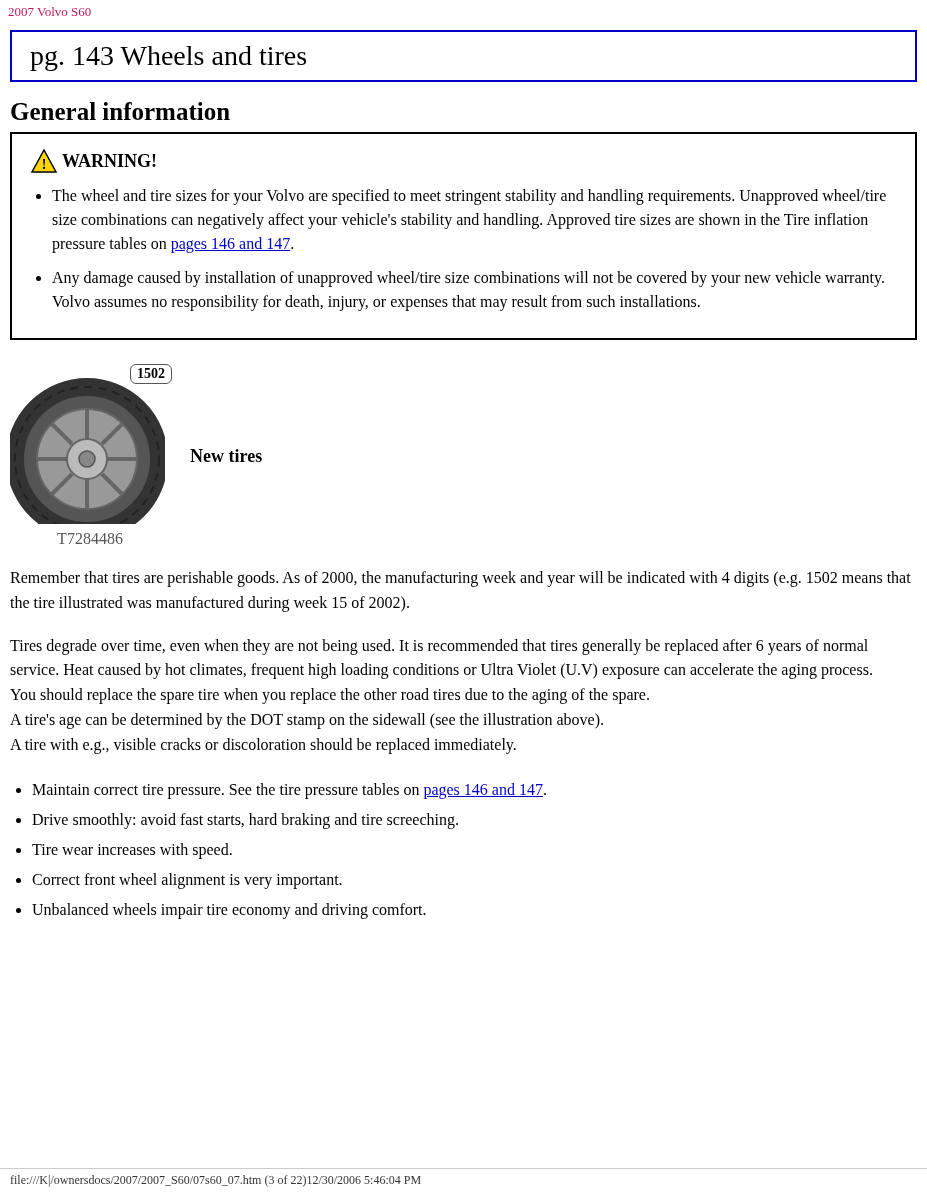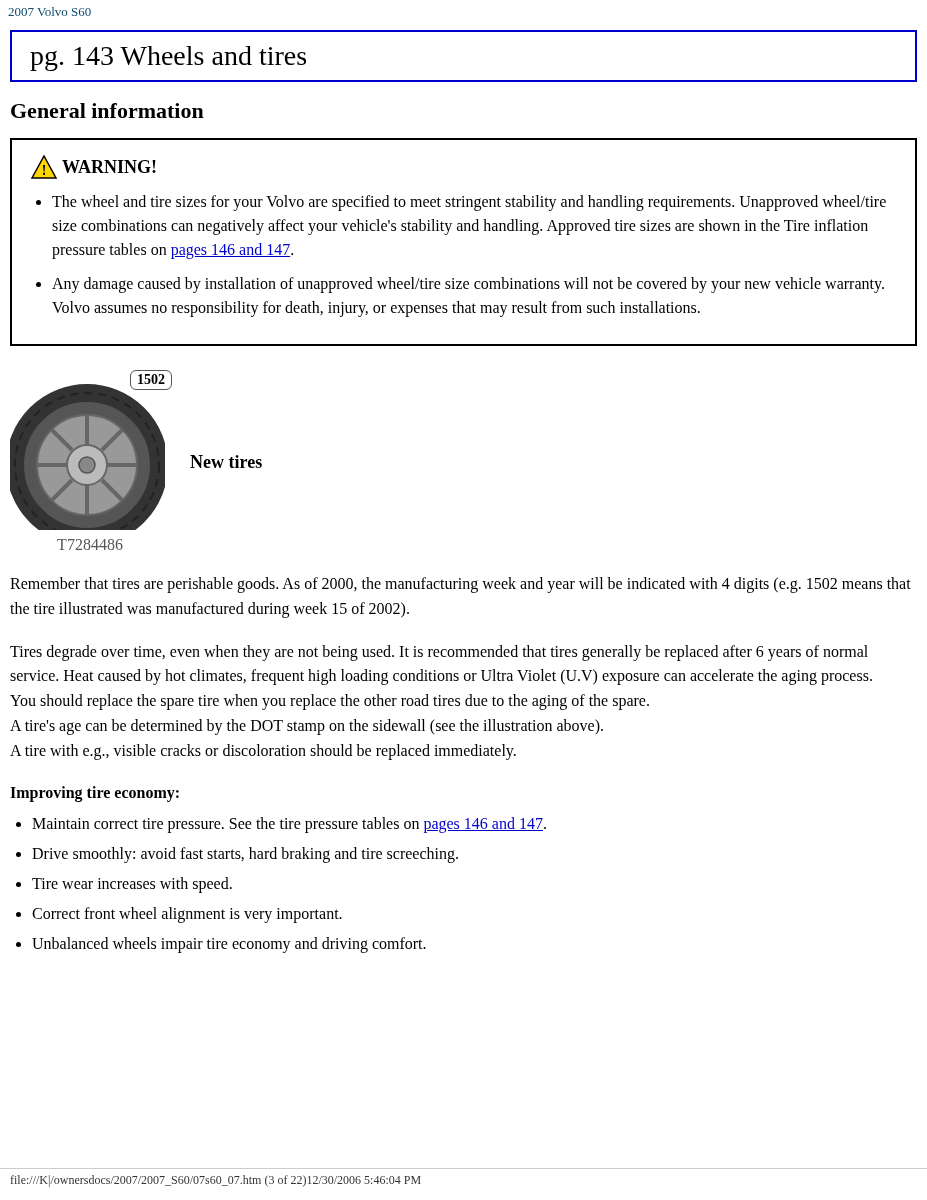--- a/index.html
+++ b/index.html
@@ -8,39 +8,39 @@
       font-size: 16px;
       background: #fff;
       color: #000;
       width: 927px;
       min-height: 1200px;
       position: relative;
     }
     #top-bar {
       font-size: 13px;
       padding: 4px 8px;
-      color: #0c4a6e;
+      color: #be185d;
     }
     #page-title-box {
       border: 2px solid #0000cc;
       margin: 6px 10px;
       padding: 8px 18px;
     }
     #page-title-box h1 {
       font-size: 28px;
       font-weight: normal;
       color: #000;
     }
     #main-content {
       padding: 10px 10px 40px 10px;
     }
     #general-info-heading {
-      font-size: 22px;
-      font-weight: bold;
-      margin-bottom: 14px;
+      font-size: 25px;
+      font-weight: bold;
+      margin-bottom: 6px;
     }
     #warning-box {
       border: 2px solid #000;
       padding: 14px 18px;
       margin-bottom: 24px;
     }
     #warning-header {
       display: flex;
       align-items: center;
       margin-bottom: 10px;
@@ -214,21 +214,20 @@
   <div id="tire-age-section">
     <div id="tire-age-text">
       <p style="margin-bottom:0;line-height:1.55;">Tires degrade over time, even when they are not being used. It is recommended that tires generally be replaced after 6 years of normal service. Heat caused by hot climates, frequent high loading conditions or Ultra Violet (U.V) exposure can accelerate the aging process.</p>
       <p style="line-height:1.55;">You should replace the spare tire when you replace the other road tires due to the aging of the spare.</p>
       <p style="line-height:1.55;">A tire's age can be determined by the DOT stamp on the sidewall (see the illustration above).</p>
       <p style="line-height:1.55;">A tire with e.g., visible cracks or discoloration should be replaced immediately.</p>
     </div>
   </div>
 
   <div id="improving-section">
-    <div id="improving-heading">Improving tire economy:</div>
     <ul id="improving-list">
       <li>
         <span>Maintain correct tire pressure. See the tire pressure tables on </span><a href="#">pages 146 and 147</a><span>.</span>
       </li>
       <li>Drive smoothly: avoid fast starts, hard braking and tire screeching.</li>
       <li>Tire wear increases with speed.</li>
       <li>Correct front wheel alignment is very important.</li>
       <li>Unbalanced wheels impair tire economy and driving comfort.</li>
     </ul>
   </div>

